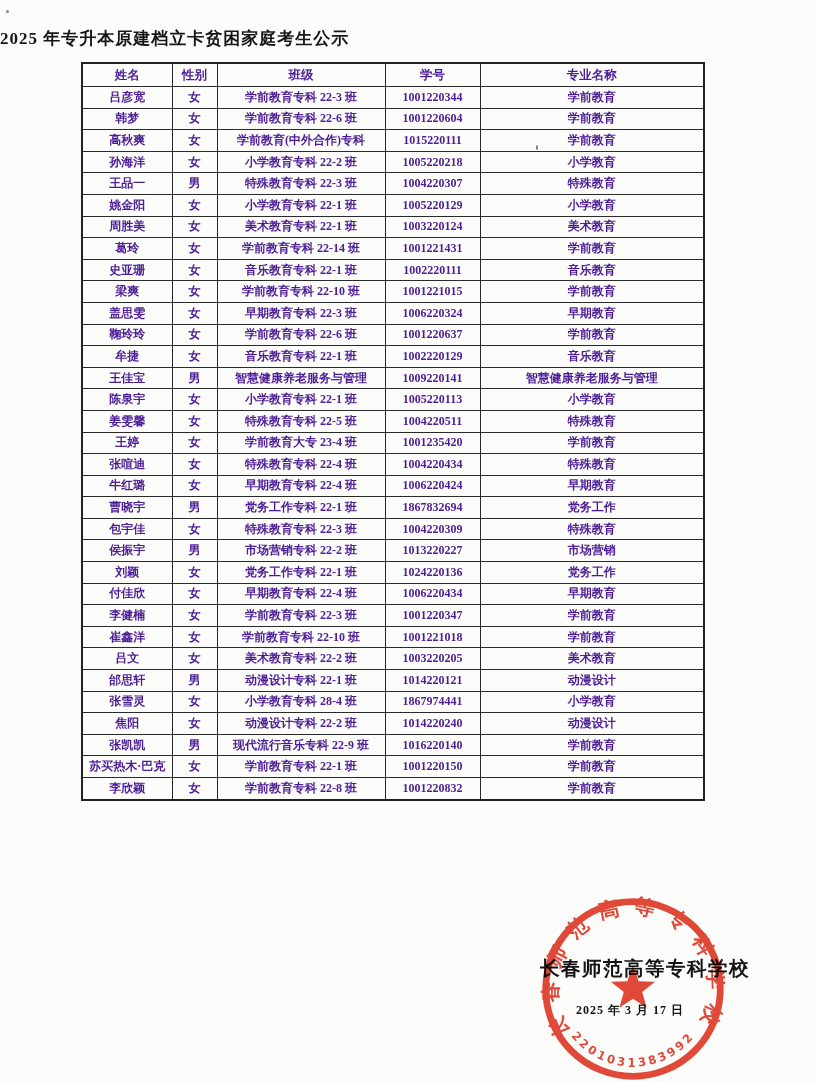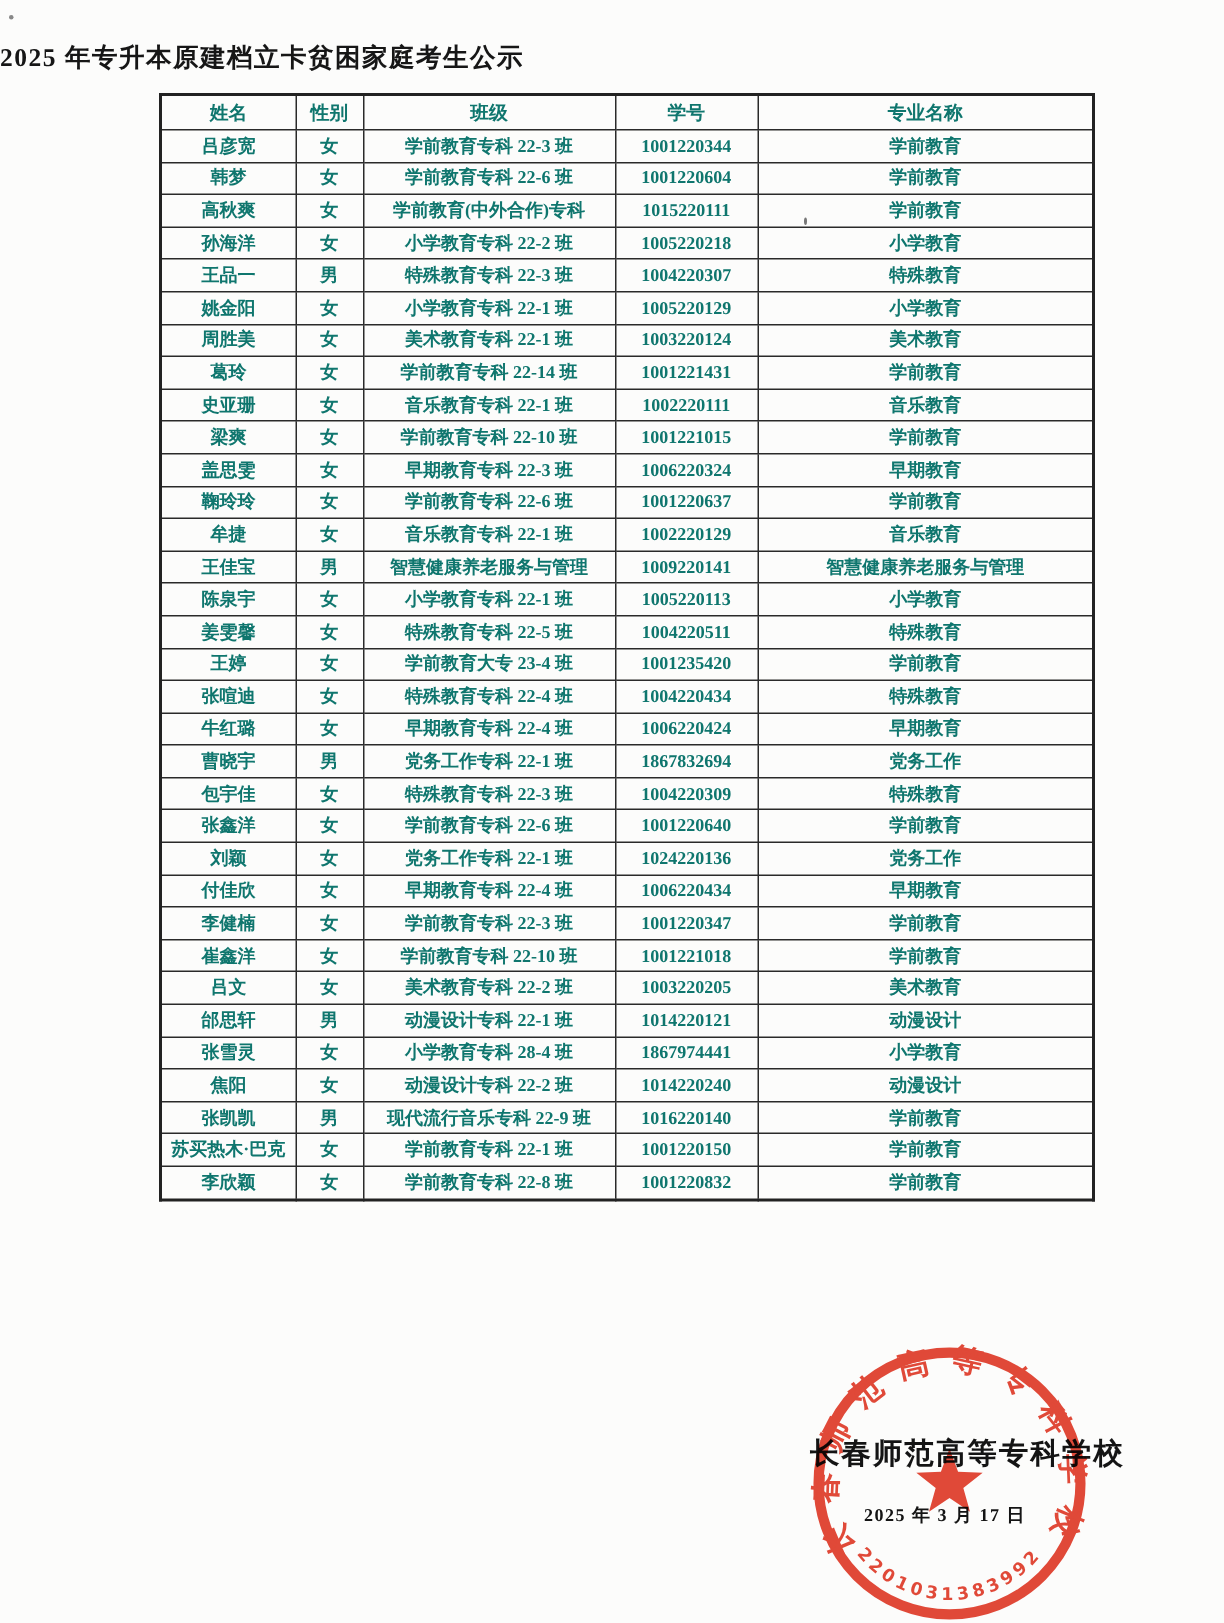--- a/index.html
+++ b/index.html
@@ -9,23 +9,23 @@
     font-family:"Liberation Serif","DejaVu Serif",serif;
     color:#1b1b1b;
   }
   .page{position:absolute;inset:0;}
   .title{
     position:absolute;top:27px;left:0;width:100%;
     text-align:left;font-size:17px;font-weight:bold;
     letter-spacing:1px;color:#161616;
   }
   table.roster{
-    position:absolute;left:106px;top:62px;width:622px;
+    position:absolute;left:81px;top:62px;width:622px;
     border-collapse:collapse;table-layout:fixed;
-    font-size:12px;font-weight:600;color:#0f766e;padding-left:48px;
+    font-size:12px;font-weight:600;color:#4c1d95;padding-left:48px;
   }
   table.roster th,table.roster td{
     border:1px solid #2a2a2a;
     text-align:center;vertical-align:middle;
     padding:0 1px;overflow:hidden;white-space:nowrap;
   }
   table.roster{border:2px solid #222;}
   table.roster th{height:22px;font-size:12.5px;font-weight:bold;}
   table.roster td{height:20.6px;}
   col.c-name{width:90px;}
@@ -217,25 +217,25 @@
           <td>党务工作</td>
         </tr>
         <tr>
           <td>包宇佳</td>
           <td>女</td>
           <td>特殊教育专科 22-3 班</td>
           <td>1004220309</td>
           <td>特殊教育</td>
         </tr>
         <tr>
-          <td>张鑫洋</td>
-          <td>女</td>
-          <td>学前教育专科 22-6 班</td>
-          <td>1001220640</td>
-          <td>学前教育</td>
+          <td>侯振宇</td>
+          <td>男</td>
+          <td>市场营销专科 22-2 班</td>
+          <td>1013220227</td>
+          <td>市场营销</td>
         </tr>
         <tr>
           <td>刘颖</td>
           <td>女</td>
           <td>党务工作专科 22-1 班</td>
           <td>1024220136</td>
           <td>党务工作</td>
         </tr>
         <tr>
           <td>付佳欣</td>

